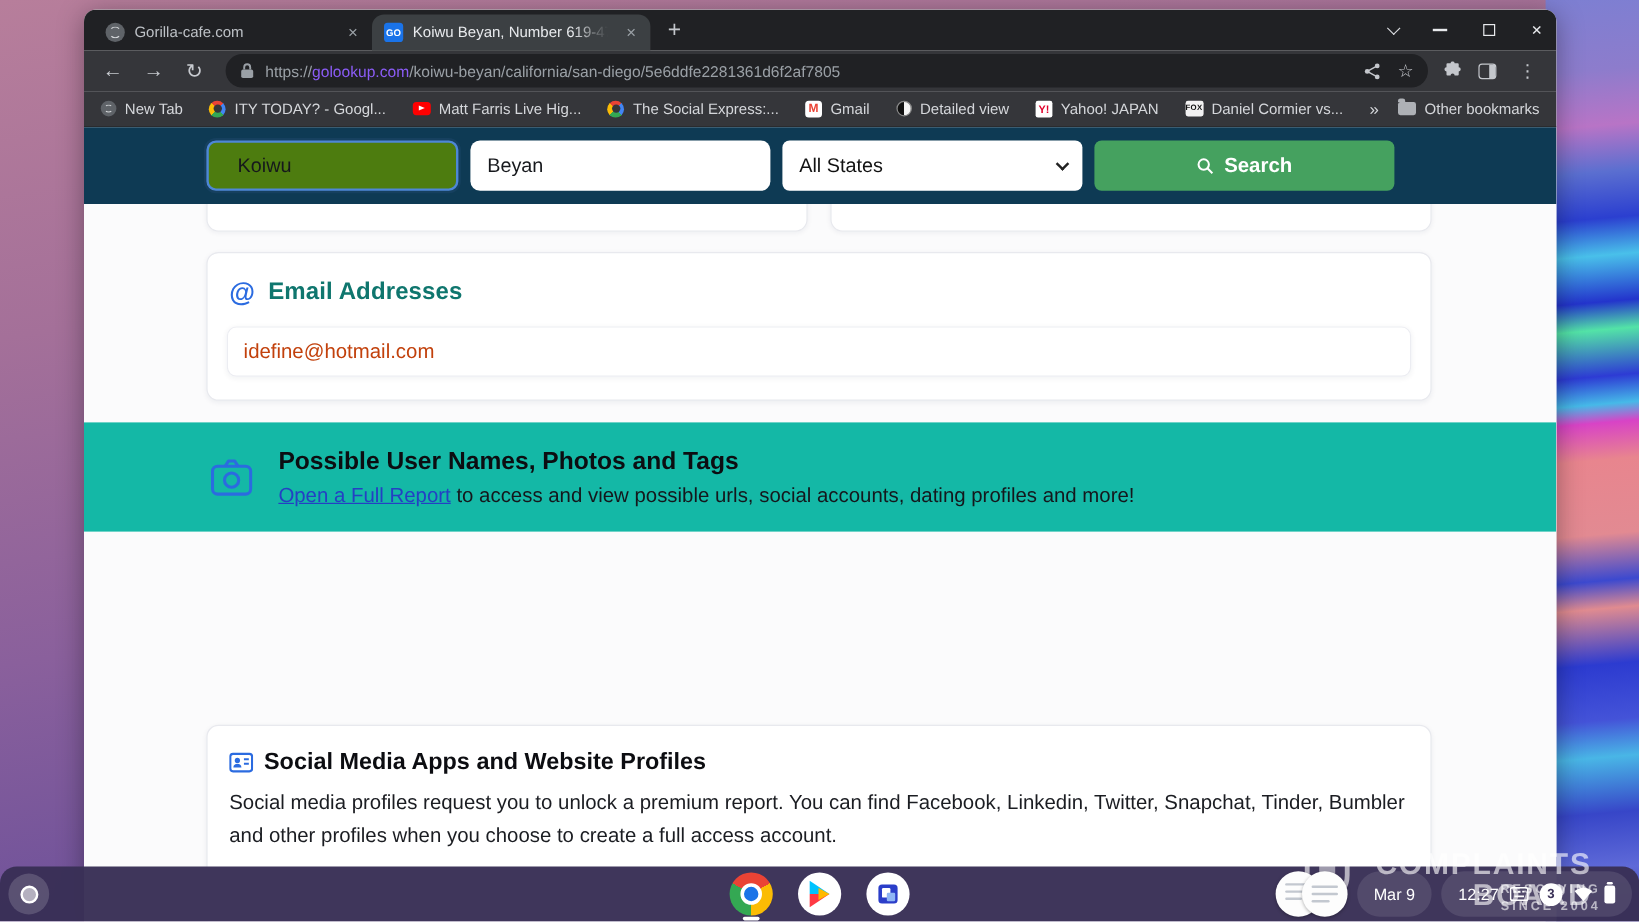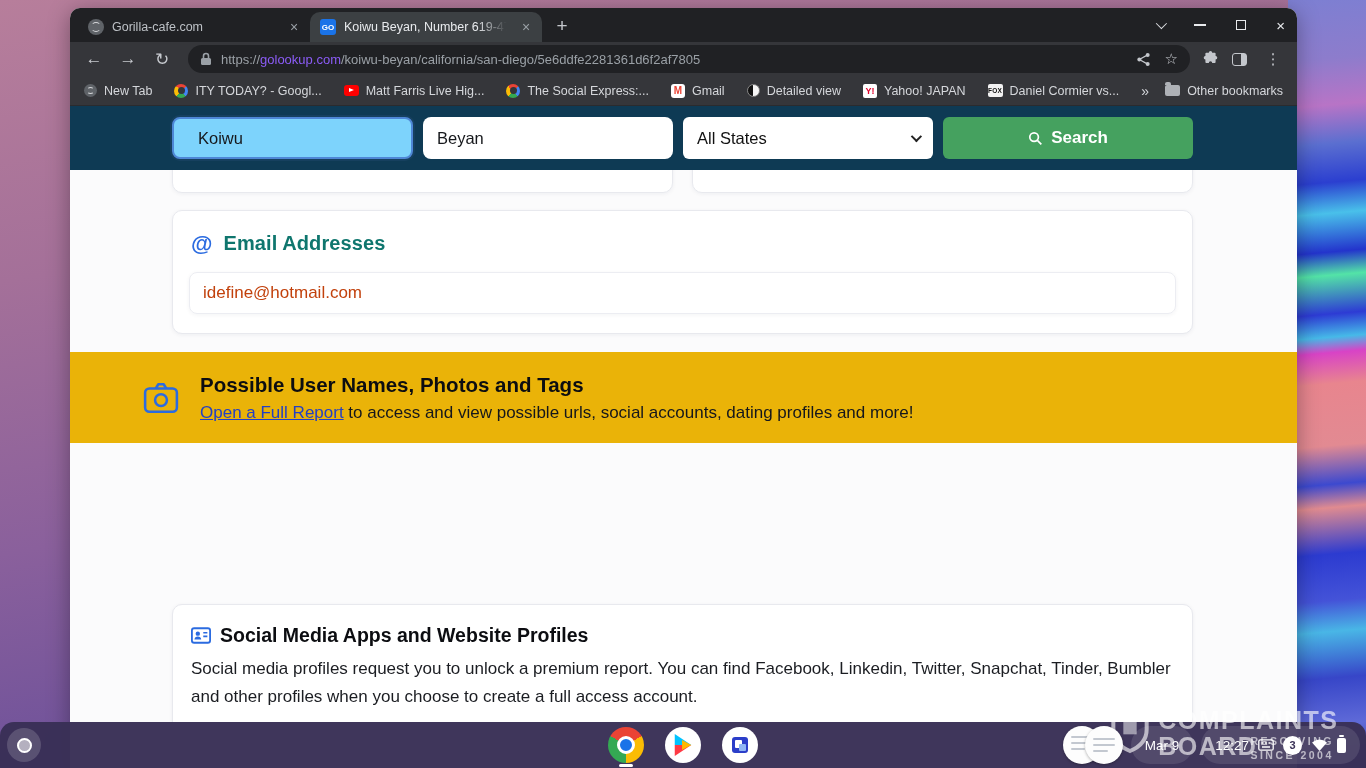--- a/index.html
+++ b/index.html
@@ -72,21 +72,21 @@
     font-size:6.5px; display:flex; align-items:center; justify-content:center; letter-spacing:.3px; }
   .ic-folder { width:15px; height:11px; background:#aeb1b6; border-radius:2px; position:relative; }
   .ic-folder::before { content:""; position:absolute; top:-3px; left:0; width:6px; height:3px; background:#aeb1b6; border-radius:2px 2px 0 0; }
   .overflow-chev { color:#d5d7db; font-size:14px; }
 
   
   .page { position:absolute; top:98px; left:0; right:0; bottom:0; background:#fbfbfc; }
   .search-header { height:64px; background:#0e3a54; display:flex; align-items:center; padding-left:102px; gap:10px; }
   .field { height:42px; border-radius:8px; border:none; font-size:16.5px; color:#16181c; padding:0 14px;
     font-family:"Liberation Sans", sans-serif; }
-  .fname { width:241px; background:#7dd3fc; border:2px solid #4e87d6; box-shadow:0 0 0 2px #16405f;padding-left:24px; }
+  .fname { width:210px; background:#4d7c0f; border:2px solid #4e87d6; box-shadow:0 0 0 2px #16405f;padding-left:24px; }
   .lname { width:250px; background:#ffffff; }
   .state-select { width:250px; height:42px; background:#fff; border-radius:6px; display:flex; align-items:center;
     justify-content:space-between; padding:0 14px; font-size:16.5px; color:#111; }
   .state-select .sel-chev { width:8px; height:8px; border-right:2px solid #222; border-bottom:2px solid #222;
     transform:rotate(45deg) translateY(-2px); }
   .search-btn { width:250px; height:42px; background:#45a15f; border:none; border-radius:6px; color:#fff;
     font-size:17px; font-weight:bold; display:flex; align-items:center; justify-content:center; gap:8px; }
 
   .page-body { position:absolute; top:64px; left:0; right:0; bottom:0; background:#fbfbfc; overflow:hidden; }
   .card { position:absolute; background:#fff; border:1px solid #e8e9ee; border-radius:10px;
@@ -96,22 +96,22 @@
   .email-card { left:102px; top:40px;  width:1021px; height:124px; }
   .addr-card  { left:102px; top:291px; width:1021px; height:126px; }
   .social-card{ left:102px; top:434px; width:1021px; height:170px; }
 
   .card-head { display:flex; align-items:center; gap:11px; padding:21px 18px 0 18px; }
   .card-head h2 { font-size:20px; font-weight:bold; color:#0f766e; letter-spacing:.1px; }
   .at-icon { color:#2b6be0; font-size:22px; font-weight:bold; line-height:1; }
   .value-row { margin:17px 16px 0 16px; border:1px solid #ecedf2; border-radius:8px;
     box-shadow:0 1px 4px rgba(20,30,60,.05); padding:10px 13px; font-size:17px; color:#c2410c; }
 
-  .blue-band { position:absolute; left:0; top:182px; width:100%; height:91px; background:#eab308;
-    display:flex; align-items:center; gap:21px; padding-left:73px; }
+  .blue-band { position:absolute; left:0; top:182px; width:100%; height:91px; background:#14b8a6;
+    display:flex; align-items:center; gap:21px; padding-left:105px; }
   .band-text h2 { font-size:20.5px; font-weight:bold; color:#0c0d11; margin-bottom:6px; }
   .band-line { font-size:17px; color:#15171c; }
   .band-line a { color:#2440c4; text-decoration:underline; }
 
   .social-head { display:flex; align-items:center; gap:9px; padding:19px 18px 0 18px; }
   .social-head h2 { font-size:19.5px; font-weight:bold; color:#0c0d11; }
   .social-body { padding:8px 18px 0 18px; font-size:17px; line-height:28px; color:#1b1d22; }
 
   
   .shelf-bg { position:absolute; left:0; right:0; bottom:0; height:46px; background:rgba(57,47,86,.97);
@@ -134,22 +134,22 @@
   .tote-thumb + .tote-thumb { margin-left:-16px; }
   .tote-thumb i { position:absolute; left:8px; right:8px; height:2px; background:#c3c8d0; border-radius:1px; }
   .pill { height:38px; background:rgba(255,255,255,.10); border-radius:19px; display:flex; align-items:center;
     padding:0 14px; color:#fff; font-size:13.5px; gap:9px; }
   .badge { width:19px; height:19px; border-radius:50%; background:#fff; color:#3a3157; font-size:11px;
     font-weight:bold; display:flex; align-items:center; justify-content:center; }
   .battery { width:9px; height:15px; border-radius:2px; background:#fff; position:relative; }
   .battery::before { content:""; position:absolute; top:-3px; left:2px; width:5px; height:2px; background:#fff; border-radius:1px; }
 
   
-  .watermark { position:absolute; right:32px; bottom:6px; z-index:6; display:flex; gap:8px; align-items:flex-start;
-    color:rgba(255,255,255,.62); pointer-events:none; }
+  .watermark { position:absolute; right:32px; bottom:6px; z-index:6; display:flex; gap:20px; align-items:flex-start;
+    color:rgba(255,255,255,.62); pointer-events:none;text-align:right; }
   .wm-lines { font-weight:bold; font-size:25px; letter-spacing:1.5px; line-height:26px; }
   .wm-sub { font-size:10.5px; letter-spacing:2.5px; line-height:14px; margin-top:27px; margin-left:-96px; font-weight:bold; }
 </style>
 </head>
 <body>
 
 <div class="desktop">
   <div class="wallpaper-stripes"></div>
 
   <div class="browser">

